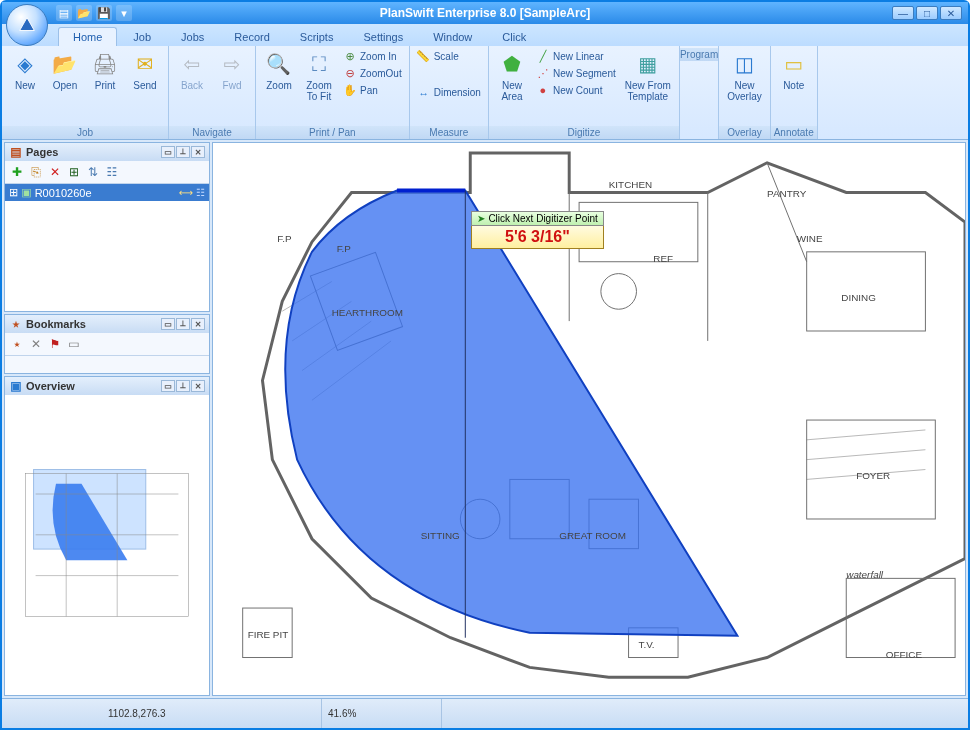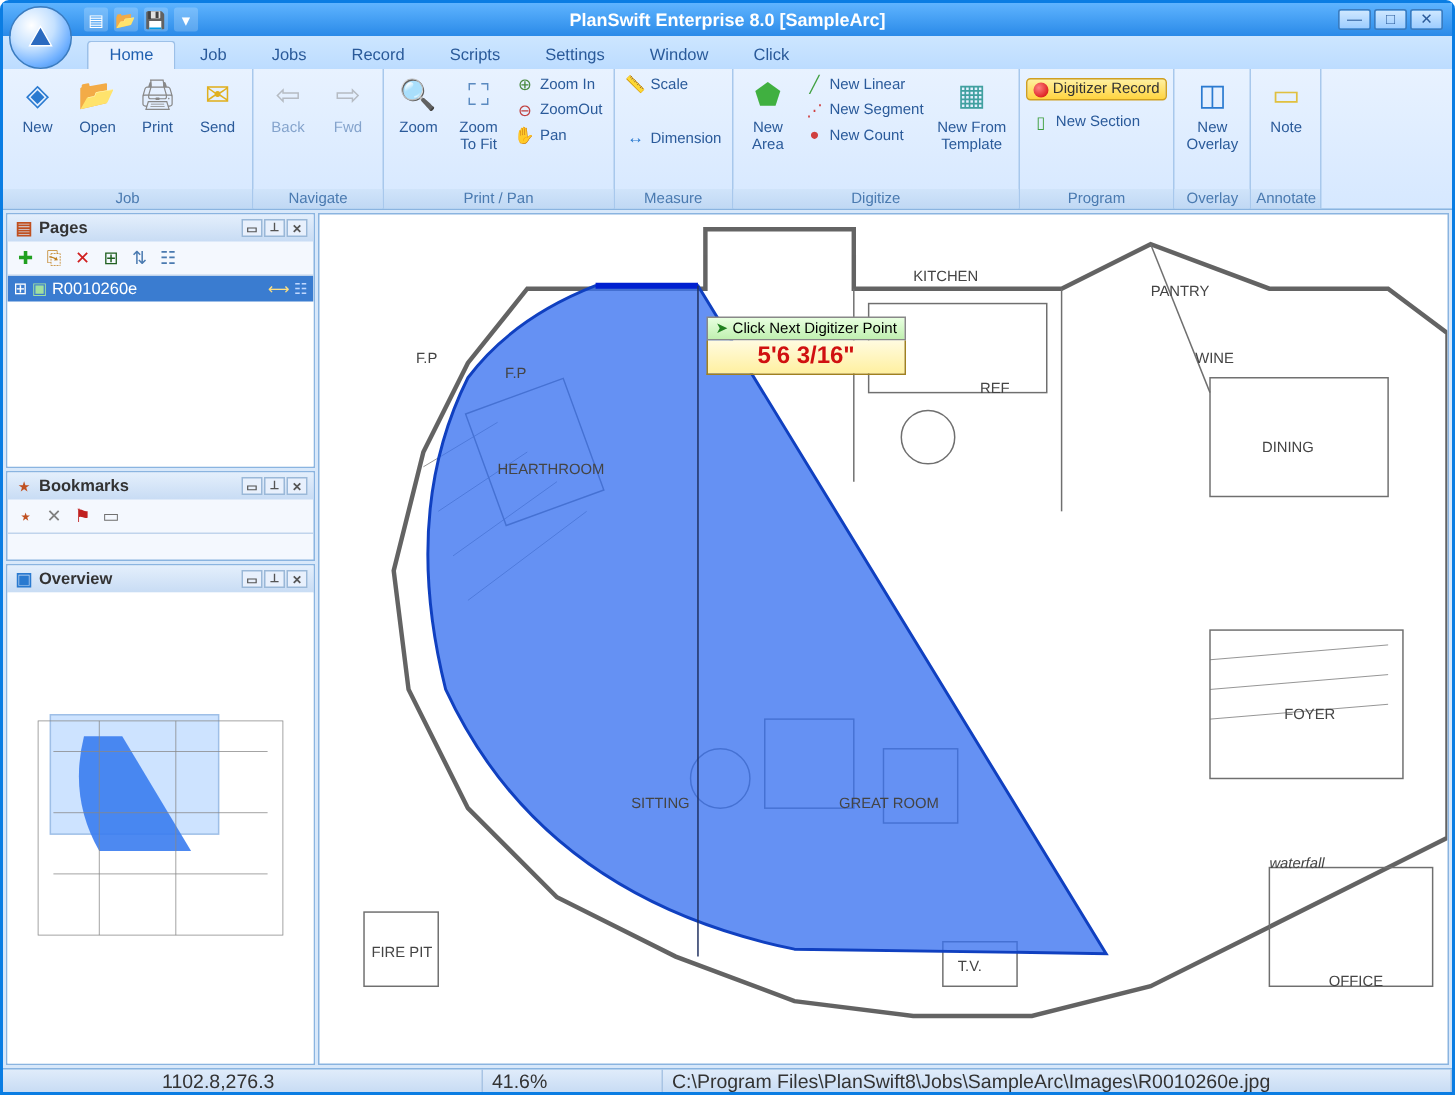--- a/index.html
+++ b/index.html
@@ -42,21 +42,21 @@
 .tree-item .tbtns { margin-left: auto; display: flex; gap: 3px; font-size: 10px; }
 #pages-panel { height: 170px; }
 #bookmarks-panel { height: 60px; }
 #overview-panel { flex: 1; }
 .overview-canvas { width: 100%; height: 100%; background: #fff; position: relative; }
 .canvas { flex: 1; position: relative; background: #fff; overflow: hidden; border: 1px solid #8ab4e0; margin: 2px 2px 2px 0; }
 .floorplan { position: absolute; inset: 0; }
 .measure-tip { position: absolute; left: 258px; top: 68px; z-index: 20; }
 .tip-hdr { background: linear-gradient(#e8ffe0,#c0f0b0); border: 1px solid #888; padding: 1px 5px; font-size: 10px; display: flex; align-items: center; gap: 3px; }
 .tip-val { background: linear-gradient(#fffbe0,#fff0a0); border: 1px solid #a08020; border-top: none; padding: 2px 6px; font-size: 16px; font-weight: bold; color: #d01010; text-align: center; }
-.statusbar { height: 16px; background: linear-gradient(#e0ecfa,#c8dcf4); border-top: 1px solid #8ab4e0; display: flex; font-size: 13px; color: #333; }
+.statusbar { height: 30px; background: linear-gradient(#e0ecfa,#c8dcf4); border-top: 1px solid #8ab4e0; display: flex; font-size: 10px; color: #333; }
 .statusbar > div { border-right: 1px solid #a8c4e4; padding: 2px 6px; display: flex; align-items: center; }
 .sb-coords { width: 320px; }
 .sb-zoom { width: 120px; }
 .sb-path { flex: 1; }
 
 .fp-line { stroke: #333; stroke-width: 1; fill: none; }
 .fp-wall { stroke: #222; stroke-width: 3; fill: none; }
 .fp-text { font-size: 10px; fill: #444; font-family: sans-serif; }
 </style>
 </head>
@@ -203,32 +203,20 @@
         <div class="rbtn">
             <div class="ic" style="color:#40a0a0">▦</div>
             <span style="white-space:pre">New From
 Template</span>
           </div>
       </div>
       <div class="group-label">Digitize</div>
     </div>
 
     <div class="group">
-      <div class="group-body">
-        <div class="rstack" style="gap:6px;padding-top:4px">
-          <div class="digitizer-rec">
-              <div class="dot"></div>
-              <span>Digitizer Record</span>
-            </div>
-          <div class="rsmall">
-              <div class="sic" style="color:#40a040">▯</div>
-              <span>New Section</span>
-            </div>
-        </div>
-      </div>
       <div class="group-label">Program</div>
     </div>
 
     <div class="group">
       <div class="group-body">
         <div class="rbtn">
             <div class="ic" style="color:#2a7ad0">◫</div>
             <span style="white-space:pre">New
 Overlay</span>
           </div>
@@ -381,15 +369,14 @@
       </div>
     </div>
   </div>
 
   <div class="statusbar">
     <div class="sb-coords">
         <span style="width:100px;display:inline-block"></span>
         <span>1102.8,276.3</span>
       </div>
     <div class="sb-zoom">41.6%</div>
-    <div class="sb-path">C:\Program Files\PlanSwift8\Jobs\SampleArc\Images\R0010260e.jpg</div>
   </div>
 </div>
 
 </body></html>

